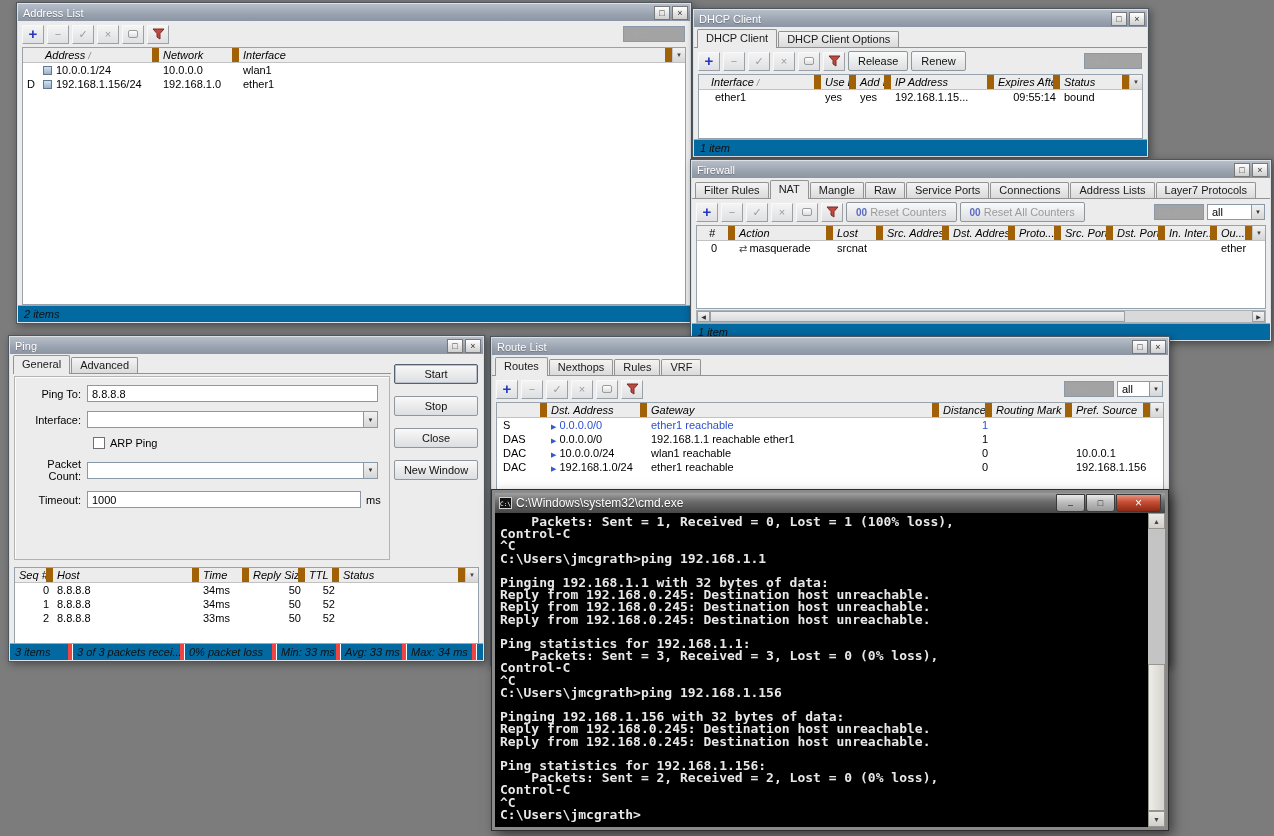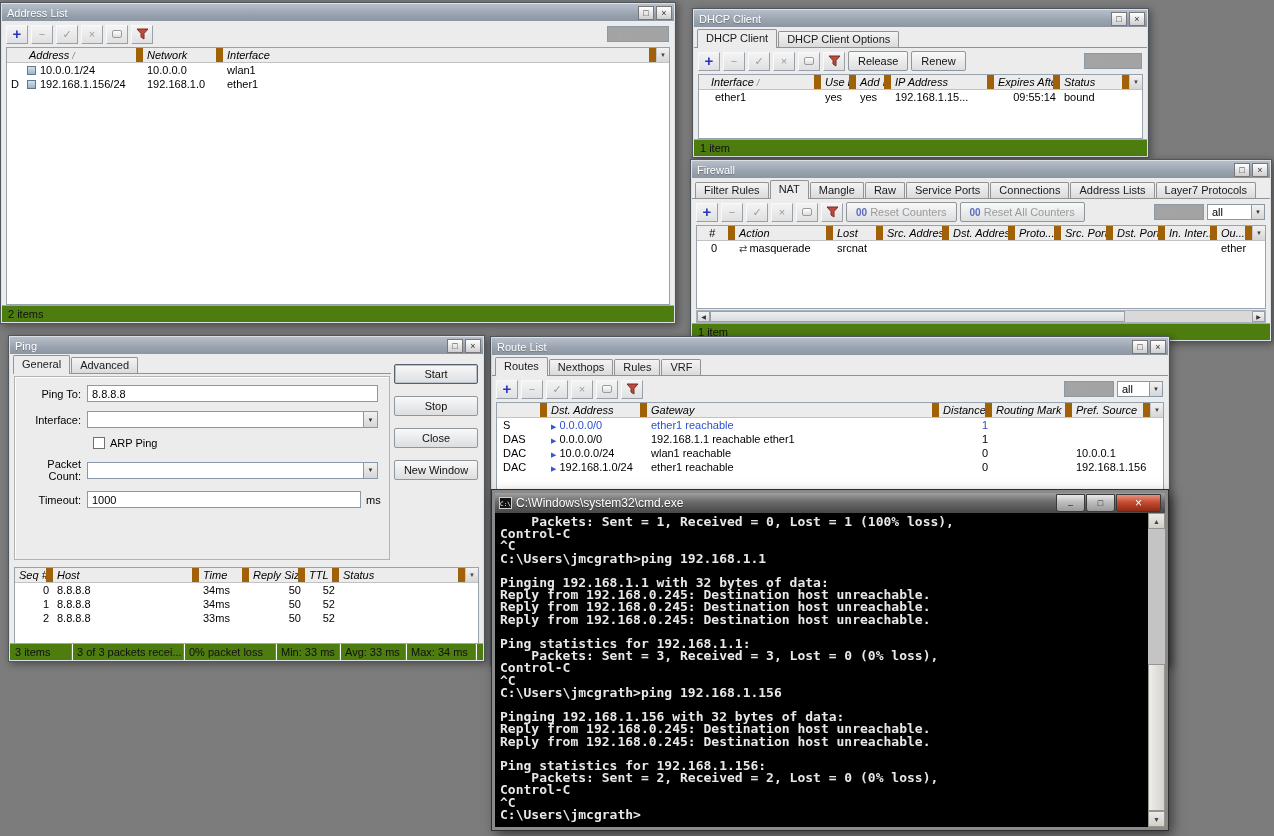--- a/index.html
+++ b/index.html
@@ -71,23 +71,23 @@
          background:linear-gradient(#f2f2f2,#d6d6d6); border-left:1px solid #c6c6c6; font-size:6px; color:#444; }
   .drow { display:flex; flex:0 0 14px; align-items:center; white-space:nowrap; overflow:hidden; }
   .dc { padding:0 4px; overflow:hidden; flex-shrink:0; }
   .dc.fx { flex:1 1 auto; }
   .right { text-align:right; }
   .blue { color:#2d4fd0; }
   .ipicon { display:inline-block; width:9px; height:9px; margin-right:4px; vertical-align:-1px;
             background:linear-gradient(#d7e0ea,#9db2c6); border:1px solid #5d7a95; }
   .ricon { color:#3458d8; font-size:7px; margin-right:3px; }
   .micon { color:#444; font-size:10px; margin-right:2px; }
-  .sbar { flex:0 0 17px; display:flex; align-items:center; padding:0 6px; border-top:1px solid #a6a6a6; color:#111; background:#4d7c0f; }
+  .sbar { flex:0 0 17px; display:flex; align-items:center; padding:0 6px; border-top:1px solid #a6a6a6; color:#111; background:#0369a1;font-style:italic; }
   .sbar.segs { padding:0; }
-  .sseg { height:100%; display:flex; align-items:center; padding:0 5px; border-right:1px solid #ef4444;
+  .sseg { height:100%; display:flex; align-items:center; padding:0 5px; border-right:4px solid #ef4444;
           box-shadow:1px 0 0 #fdfdfd; white-space:nowrap; overflow:hidden; }
   .hscroll { flex:0 0 13px; margin:1px 4px 0; display:flex; border:1px solid #aab2ba; background:#d9d9d9; }
   .sarr { flex:0 0 13px; display:flex; align-items:center; justify-content:center; font-size:6px; color:#333;
           background:linear-gradient(#f3f3f3,#d8d8d8); border:1px solid #9aa0a6; }
   .hthumb { flex:0 0 73%; background:linear-gradient(#f0f0f0,#d9dadc); border:1px solid #9aa0a6; }
   .htrack { flex:1; }
   .funnel { display:block; }
   
   .pbody { flex:1; position:relative; }
   .ptabs { position:absolute; left:3px; top:1px; width:378px; display:flex; }
@@ -131,21 +131,21 @@
   .vsb { flex:0 0 17px; display:flex; flex-direction:column; background:#c4c4c4; }
   .varr { flex:0 0 16px; display:flex; align-items:center; justify-content:center; font-size:7px; color:#444;
           background:linear-gradient(#eceae6,#d2cfca); border:1px solid #979590; }
   .vtrack { flex:1; position:relative; }
   .vthumb { position:absolute; left:0; right:0; bottom:0; height:52%;
             background:linear-gradient(90deg,#efede9,#d6d3ce); border:1px solid #979590; }
 </style>
 </head>
 <body>
 
-<div class="win" id="w-address" style="left:0;top:2px;width:676px;height:322px;">
+<div class="win" id="w-address" style="left:16px;top:2px;width:676px;height:322px;">
   <div class="tb">
     <span class="cap">Address List</span>
     <span class="wbtn">□</span>
     <span class="wbtn">×</span>
   </div>
   <div class="tools">
     <span class="ibtn">
         <span class="plus">+</span>
       </span>
     <span class="ibtn">

